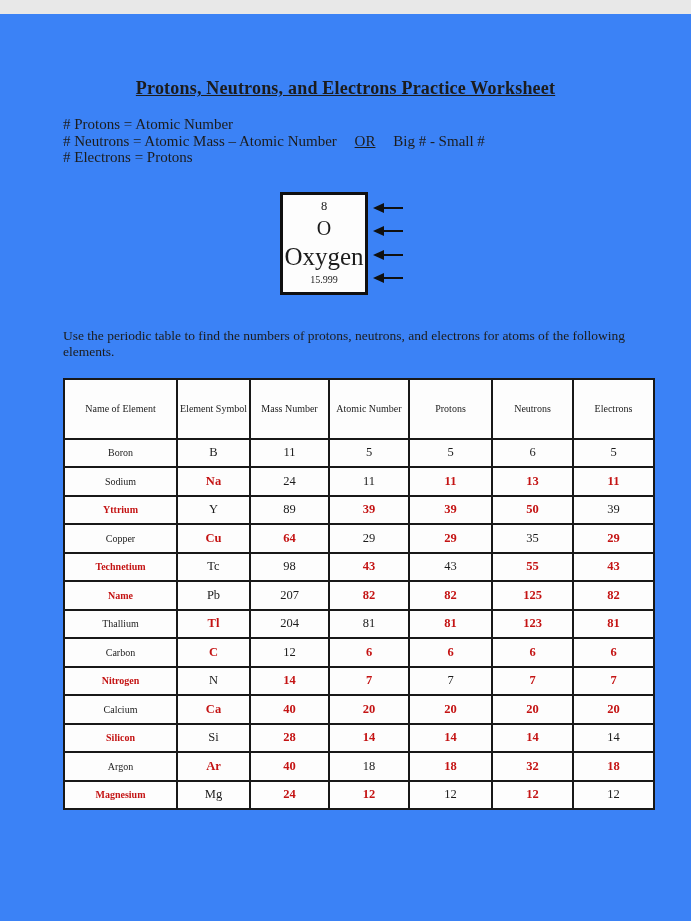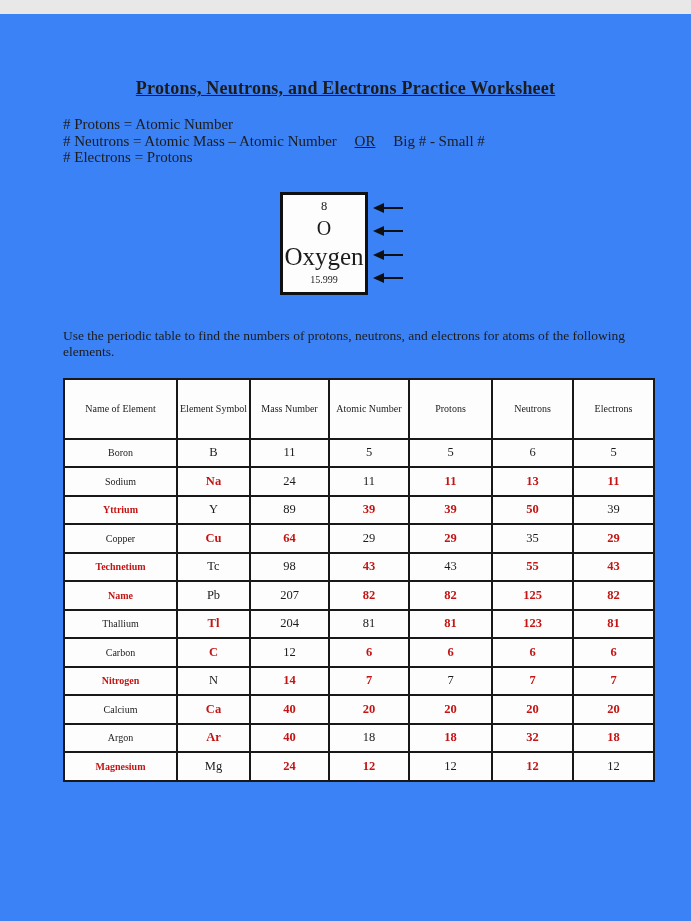--- a/index.html
+++ b/index.html
@@ -220,20 +220,29 @@
         <tr>
           <td class="name-col">Calcium</td>
           <td class="red">Ca</td>
           <td class="red">40</td>
           <td class="red">20</td>
           <td class="red">20</td>
           <td class="red">20</td>
           <td class="red">20</td>
         </tr>
         <tr>
+          <td class="name-col red">Silicon</td>
+          <td>Si</td>
+          <td class="red">28</td>
+          <td class="red">14</td>
+          <td class="red">14</td>
+          <td class="red">14</td>
+          <td>14</td>
+        </tr>
+        <tr>
           <td class="name-col">Argon</td>
           <td class="red">Ar</td>
           <td class="red">40</td>
           <td>18</td>
           <td class="red">18</td>
           <td class="red">32</td>
           <td class="red">18</td>
         </tr>
         <tr>
           <td class="name-col red">Magnesium</td>

